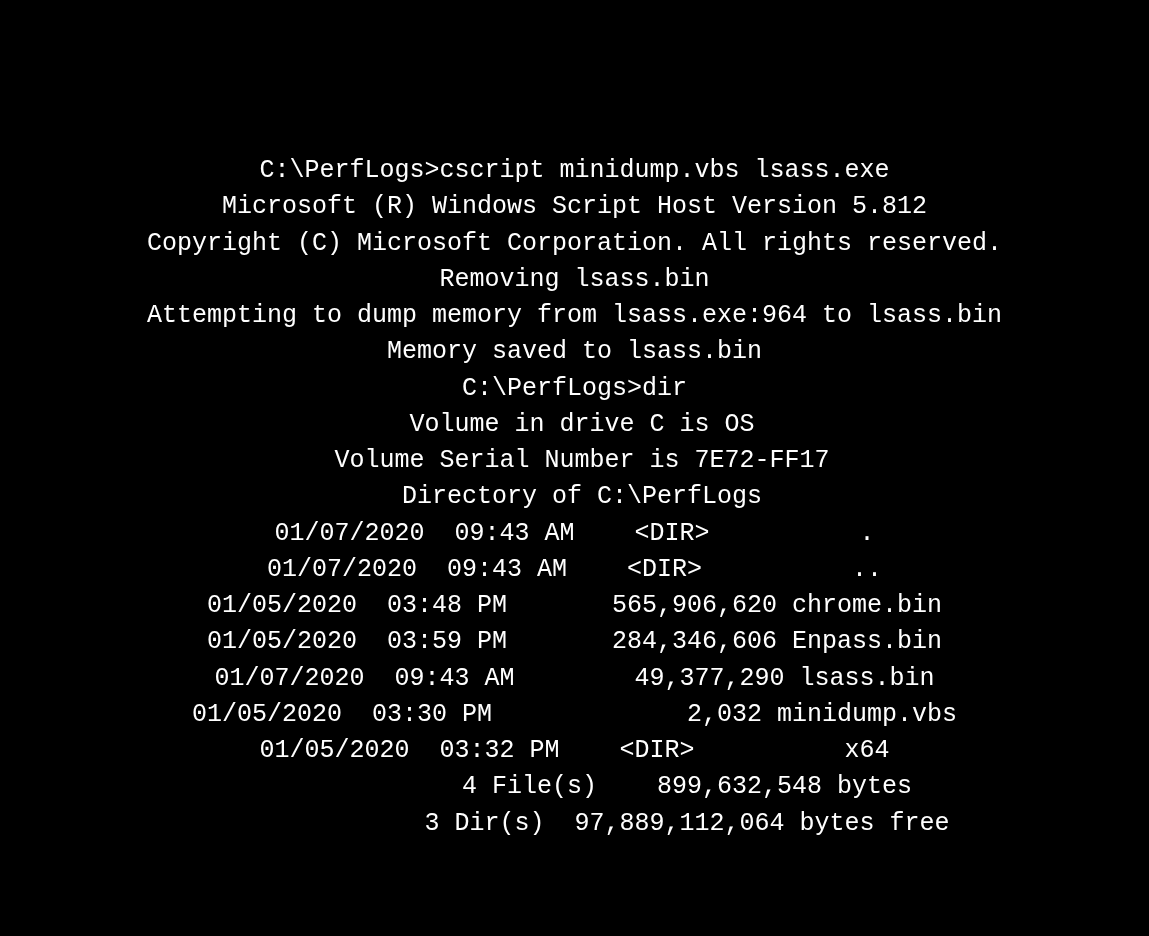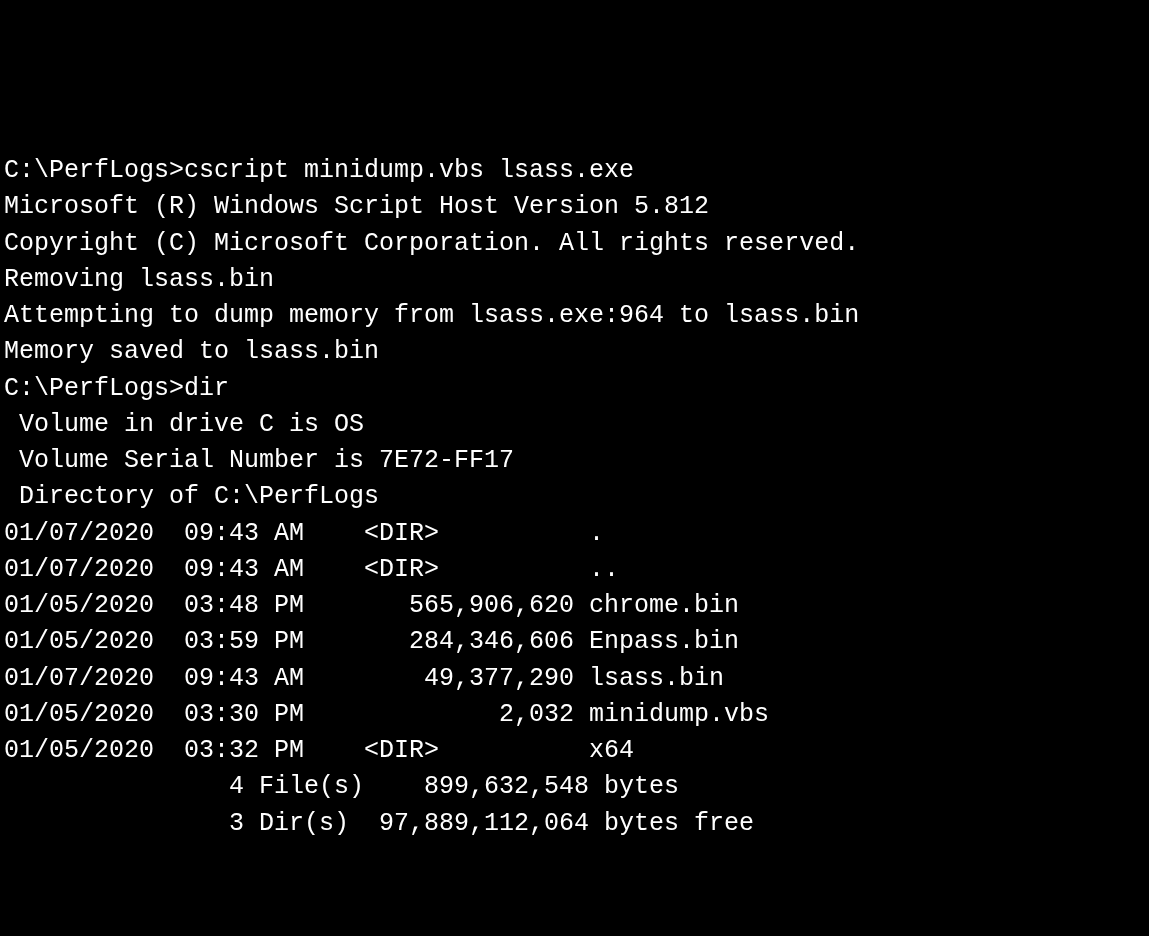--- a/index.html
+++ b/index.html
@@ -1,18 +1,19 @@
 <!DOCTYPE html>
 <html><head>
   <meta charset="utf-8">
   <style>
     * {
       margin: 0;
       padding: 0;
       box-sizing: border-box;
+      text-align: center;
     }
     body {
       background-color: #000000;
       color: #ffffff;
       font-family: 'Consolas', 'Courier New', monospace;
       font-size: 25px;
       line-height: 1.45;
       padding: 8px 4px;
       width: 1149px;
       height: 936px;

